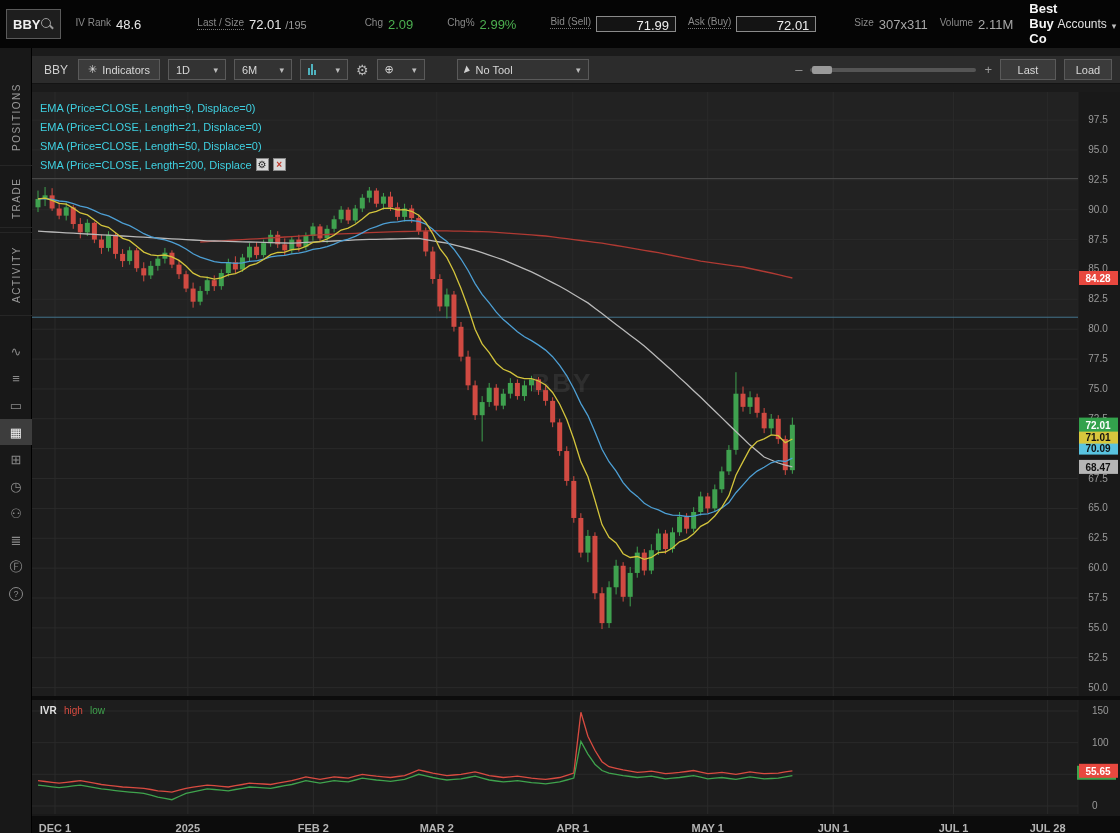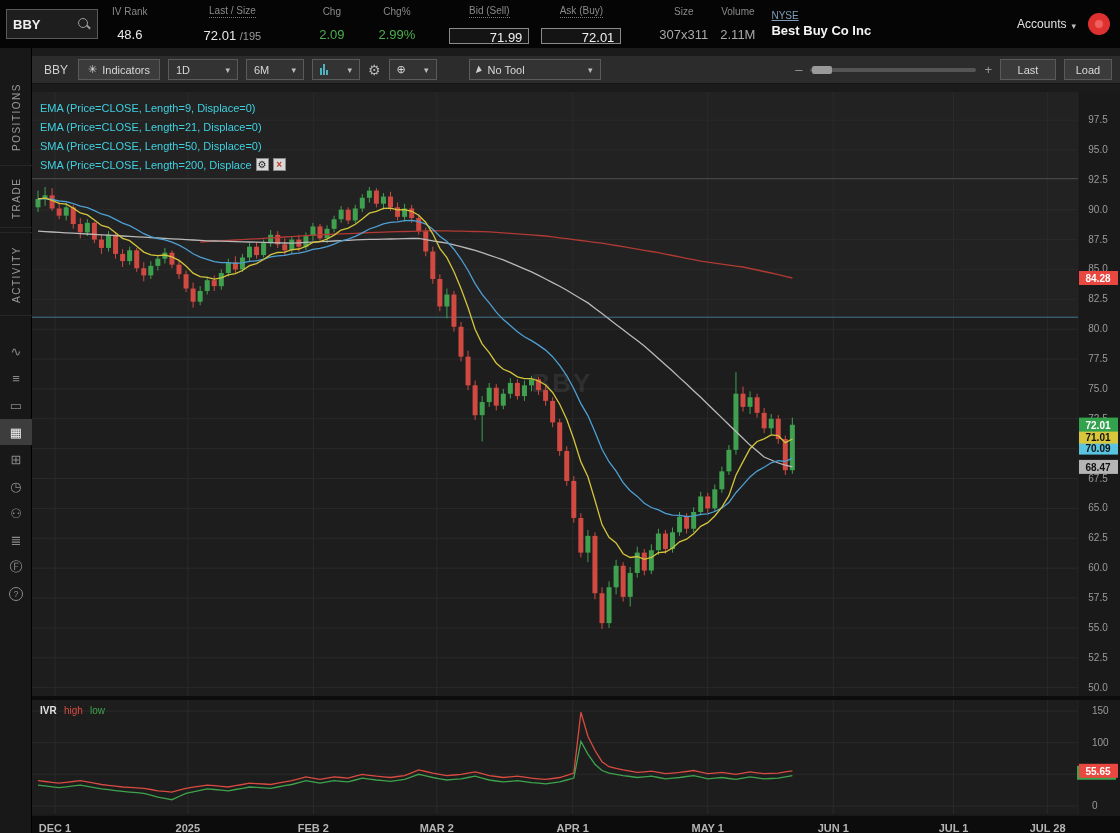--- a/index.html
+++ b/index.html
@@ -7,21 +7,21 @@
   body { font-family:"Liberation Sans", sans-serif; }
   .app { position:relative; width:1120px; height:833px; background:#1b1b1b; overflow:hidden; }
 
   
   .topbar { position:absolute; left:0; top:0; width:1120px; height:48px; background:#050505; display:flex; align-items:center; padding:0 6px; }
   .symbox { width:92px; height:30px; background:#1e1e1e; border:1px solid #5a5a5a; display:flex; align-items:center; justify-content:space-between; padding:0 6px; }
   .symbox .sym { color:#f0f0f0; font-size:13px; font-weight:bold; }
   .mag { position:relative; width:14px; height:14px; }
   .mag::before { content:""; position:absolute; left:1px; top:1px; width:8px; height:8px; border:1.5px solid #9a9a9a; border-radius:50%; }
   .mag::after { content:""; position:absolute; left:9px; top:9px; width:5px; height:1.5px; background:#9a9a9a; transform:rotate(45deg); }
-  .fblk { display:flex; flex-direction:column; align-items:center; gap:10px; }
+  .fblk { display:flex; flex-direction:row; align-items:flex-start; gap:5px; }
   .fblk .lbl { font-size:10px; color:#8a8a8a; white-space:nowrap; }
   .fblk .lbl.u { border-bottom:1px dotted #777; padding-bottom:1px; }
   .fblk .val { font-size:13px; color:#e8e8e8; white-space:nowrap; }
   .val.green { color:#4caf50; }
   .val.dim { color:#a8a8a8; }
   .val small { font-size:11px; color:#9a9a9a; }
   .qbox { width:80px; height:16px; background:#141414; border:1px solid #8a8a8a; color:#f0f0f0; font-size:13px; text-align:right; padding-right:6px; line-height:18px; }
   .coblk { display:flex; flex-direction:column; align-items:flex-start; gap:2px; }
   .coblk .exch { font-size:10px; color:#7f9db8;text-decoration:underline; }
   .coblk .co { font-size:13px; color:#f5f5f5; font-weight:bold; }
@@ -166,21 +166,21 @@
   </div>
 
   <div class="main">
 
     <div class="toolbar">
       <span class="tb-sym">BBY</span>
       <div class="btn">
         <span>✳</span>
         <span>Indicators</span>
       </div>
-      <div class="dd" style="width:70px">
+      <div class="dd" style="width:58px">
         <span>1D</span>
         <span class="caret">▾</span>
       </div>
       <div class="dd" style="width:58px">
         <span>6M</span>
         <span class="caret">▾</span>
       </div>
       <div class="dd" style="width:48px">
         <span class="bars">
             <i></i>

